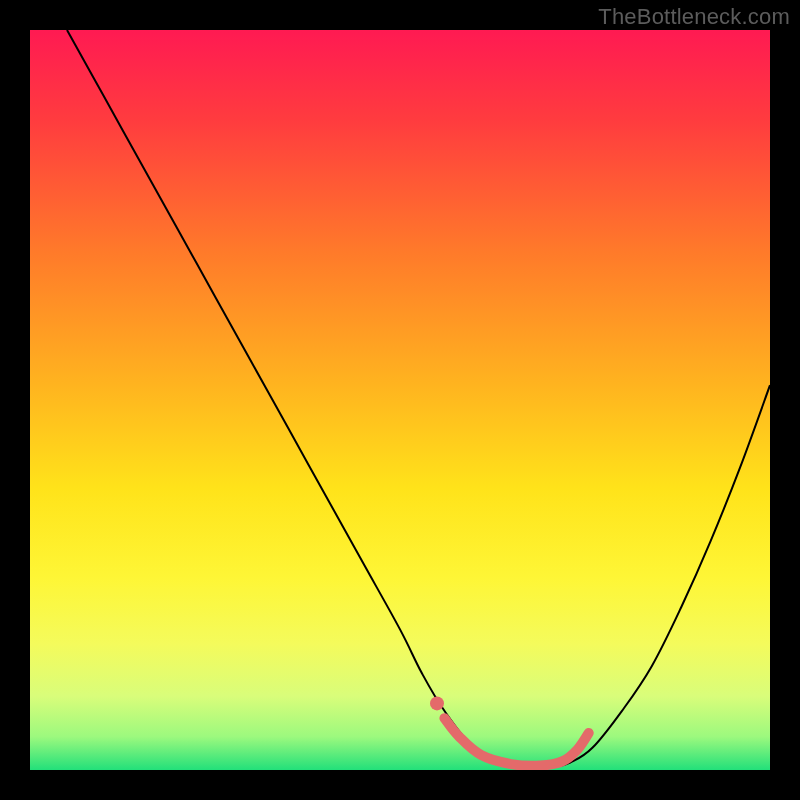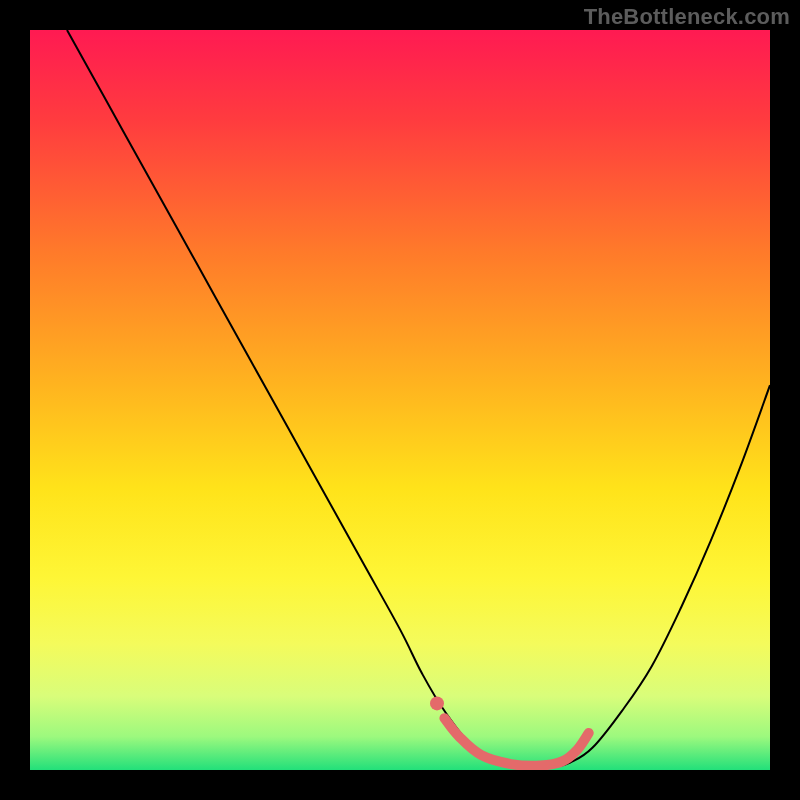--- a/index.html
+++ b/index.html
@@ -18,21 +18,21 @@
     width: 800px;
     height: 800px;
     background: #000;
   }
   .watermark {
     position: absolute;
     top: 4px;
     right: 10px;
     color: #5c5c5c;
     font-size: 22px;
-    font-weight: 700;
+    font-weight: 400;
     letter-spacing: 0.2px;
     z-index: 10;
   }
   .plot {
     position: absolute;
     left: 30px;
     top: 30px;
     width: 740px;
     height: 740px;
   }

